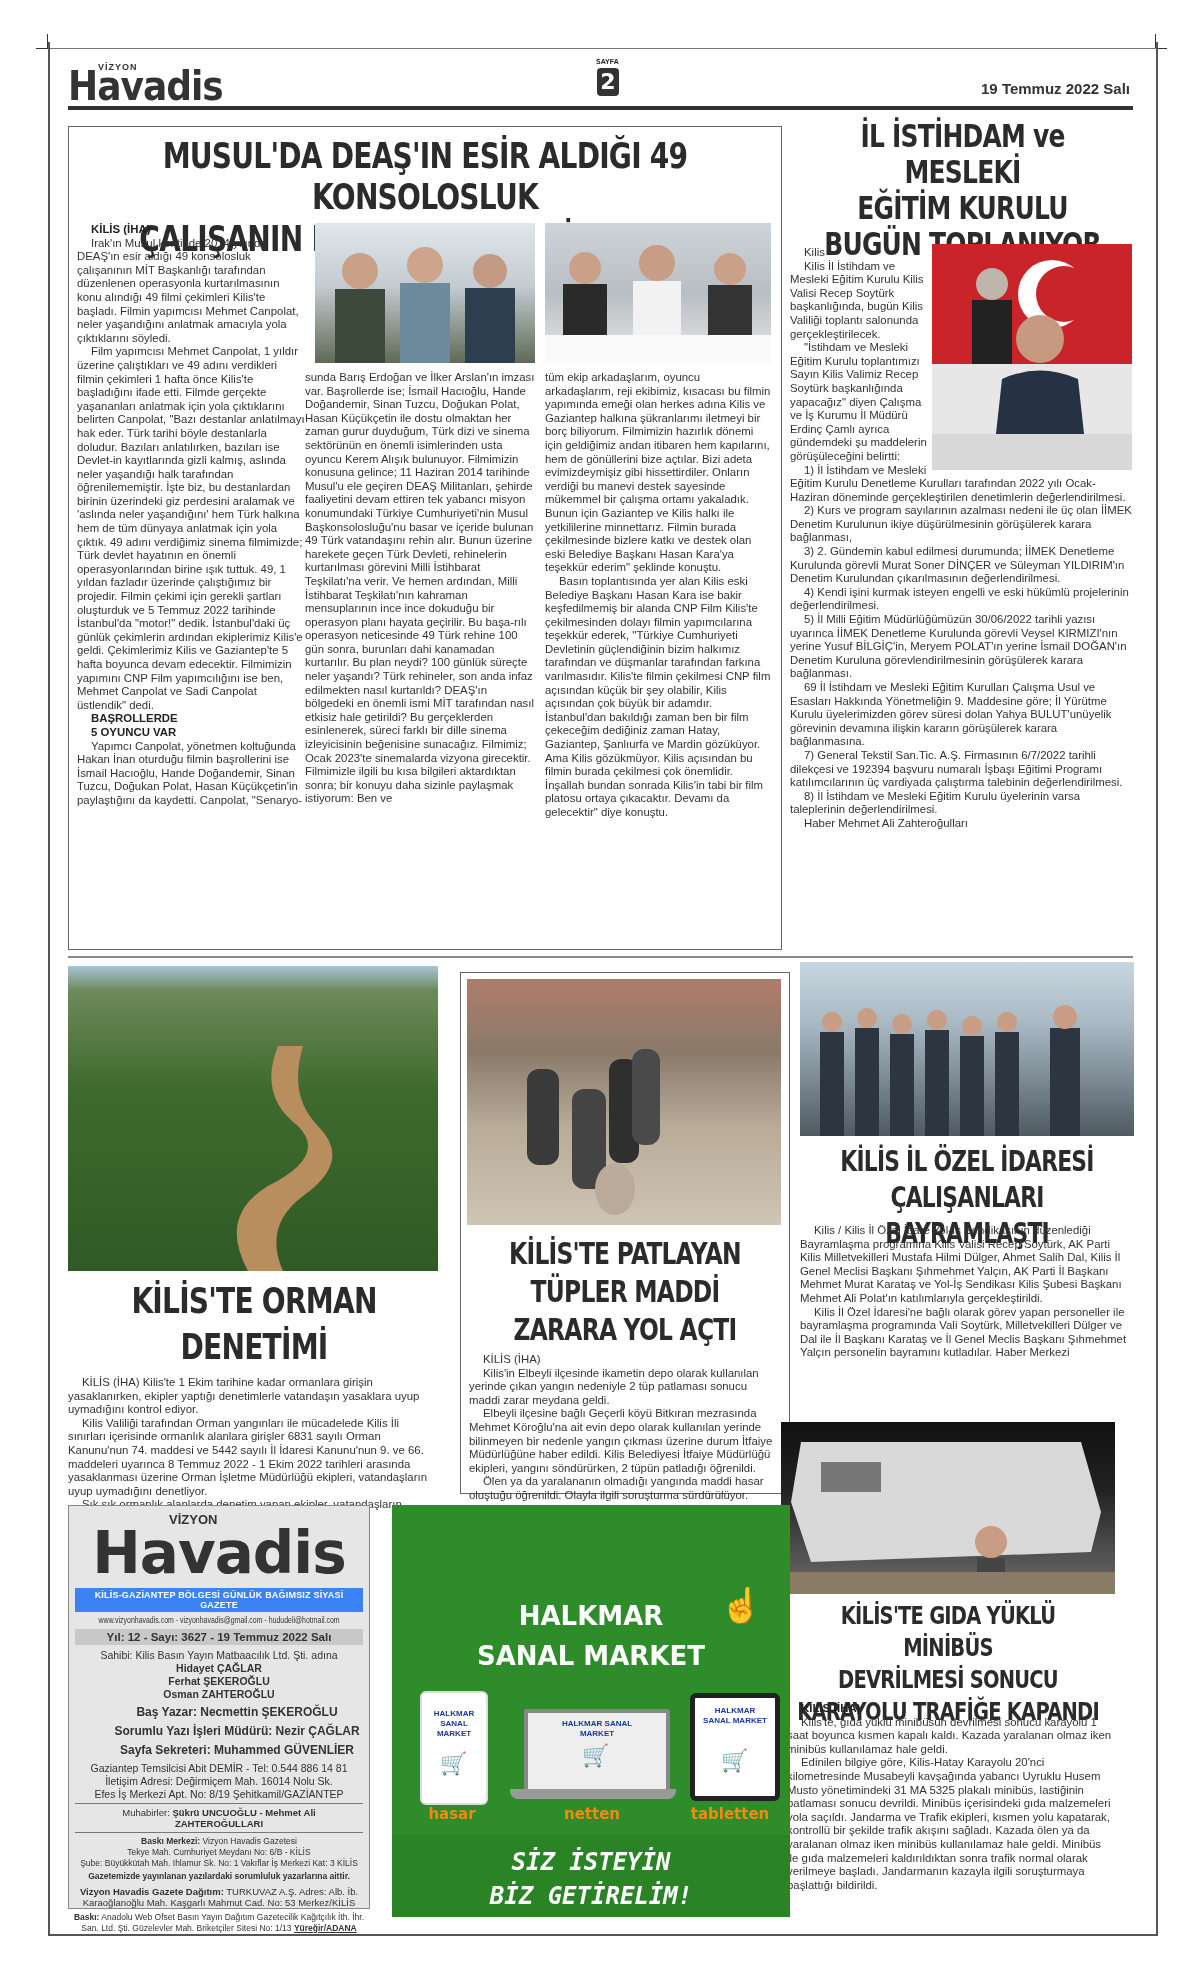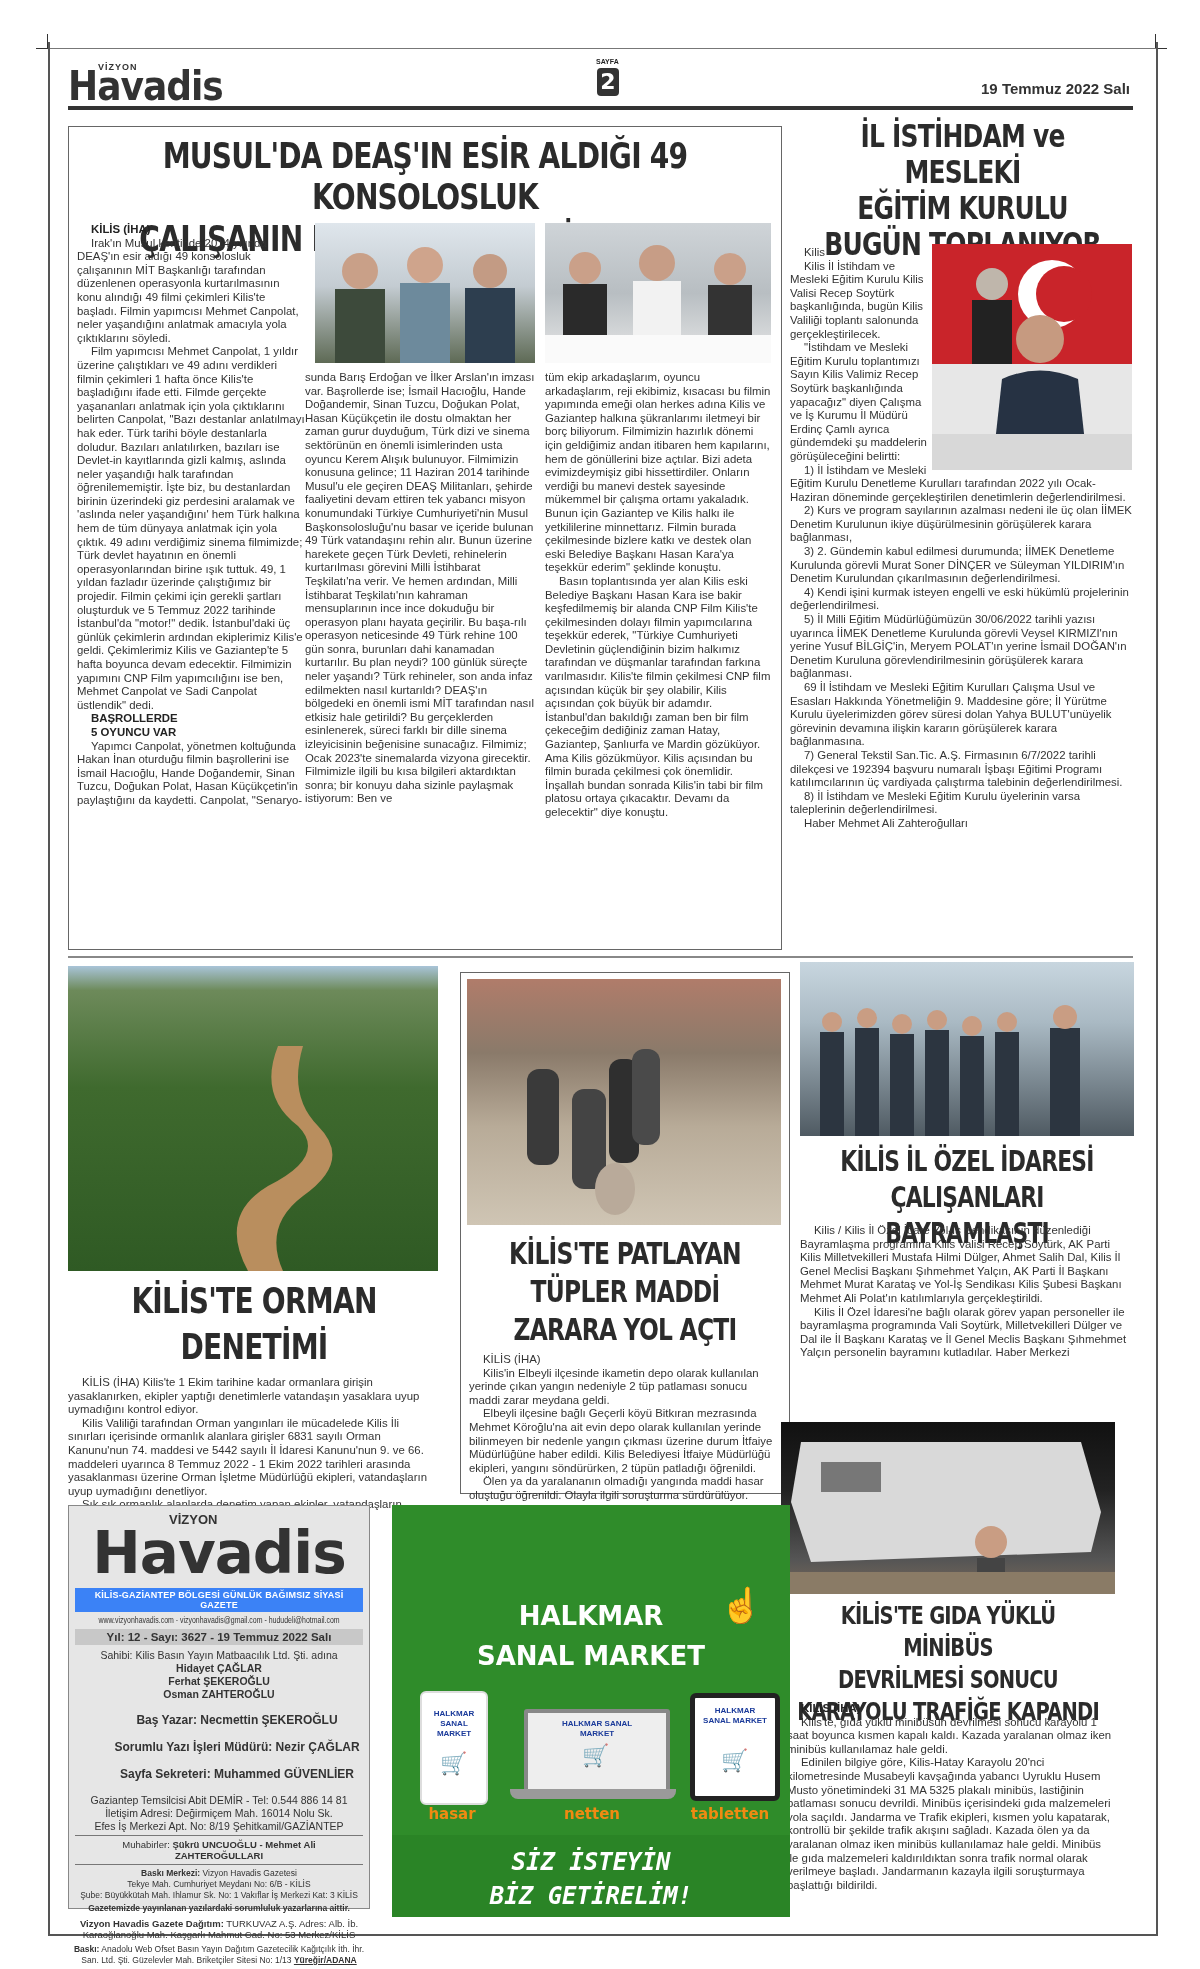--- a/index.html
+++ b/index.html
@@ -23,21 +23,21 @@
   .photo { position: absolute; overflow: hidden; }
   .hr { position: absolute; height: 2px; background: #888; }
   .mast-box { position: absolute; left: 68px; top: 1505px; width: 300px; height: 402px; background: #e6e6e6; border: 1px solid #888; font-size: 10.5px; text-align: center; color: #333; }
   .mast-box .mlogo { font-family: "DejaVu Sans", sans-serif; font-weight: bold; font-size: 58px; color: #333; line-height: 58px; margin-top: 18px; letter-spacing: -1px; }
   .mast-box .mvizyon { position: absolute; left: 100px; top: 6px; font-size: 13px; font-weight: bold; color: #333; }
   .mast-box .tagline { background: #3b82f6; color: #fff; font-size: 9px; font-weight: bold; margin: 6px 6px 0 6px; padding: 2px 0; letter-spacing: 0.2px; }
   .mast-box .links { font-size: 8.2px; margin-top: 4px; transform: scaleX(0.85); }
   .mast-box .issue { background: #c8c8c8; margin: 4px 6px; font-weight: bold; font-size: 11.5px; padding: 2px 0; }
   .mast-box .line { margin: 1px 8px; }
   .mast-box .bold { font-weight: bold; }
-  .mast-box .big { font-weight: bold; font-size: 12px; margin: 13px 0; padding-left: 36px; }
+  .mast-box .big { font-weight: bold; font-size: 12px; margin: 5px 0; padding-left: 36px; }
   .mast-box .sep { border-top: 1px solid #777; margin: 3px 6px; }
   .mast-box .small { font-size: 8.5px; line-height: 11px; }
   .ad { position: absolute; left: 392px; top: 1505px; width: 398px; height: 412px; background: #2f8c2a; }
   .ad-url-box { position: absolute; left: 8px; top: 8px; width: 380px; height: 66px; border: 2px solid #e07b14; }
   .ad-url { position: absolute; left: 0; width: 100%; top: 12px; text-align: center; color: #f08a12; font-family: "DejaVu Sans", sans-serif; font-weight: bold; font-size: 33px; letter-spacing: 0.5px; }
   .ad-title { position: absolute; left: 0; width: 100%; text-align: center; color: #fff; font-family: "DejaVu Sans", sans-serif; font-weight: bold; font-size: 26px; }
   .ad-dev-label { position: absolute; color: #f08a12; font-family: "DejaVu Sans", sans-serif; font-weight: bold; font-size: 15px; text-align: center; }
   .ad-device { position: absolute; background: #fff; border-radius: 6px; }
   .ad-screen-text { position: absolute; left: 0; width: 100%; color: #1a3a9a; font-size: 8px; font-weight: bold; text-align: center; line-height: 10px; }
   .ad-slogan { position: absolute; left: 0; width: 100%; text-align: center; color: #fff; font-family: "DejaVu Sans Mono", monospace; font-weight: bold; font-size: 24px; line-height: 34px; font-style: italic; }

